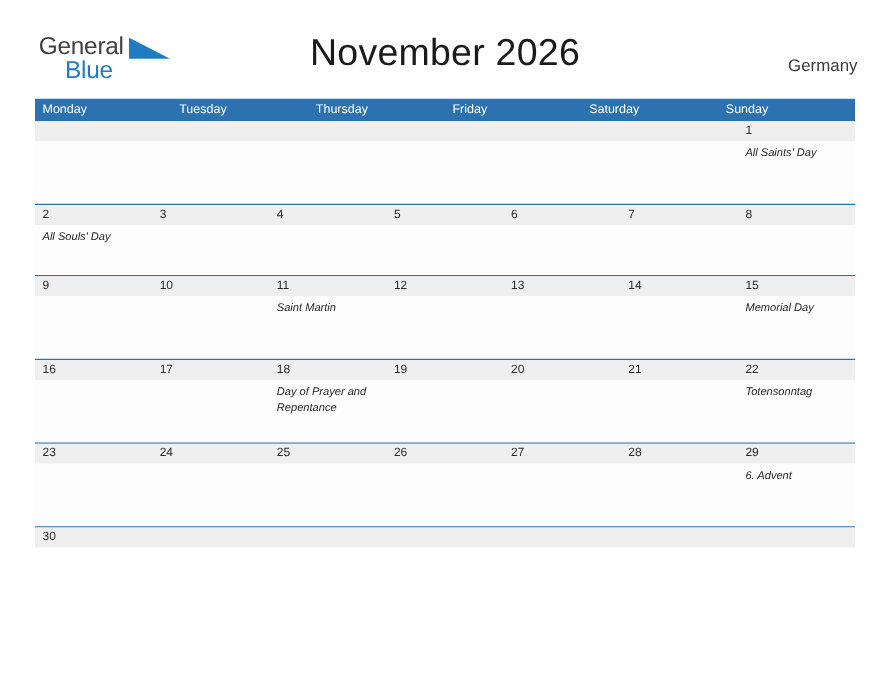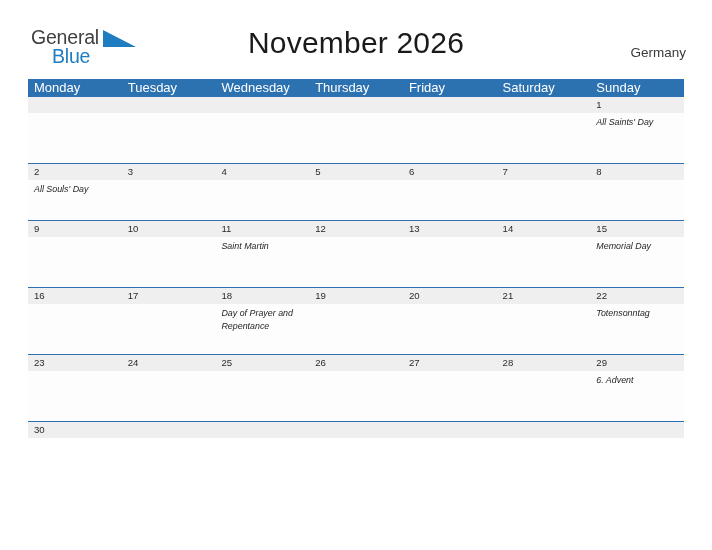--- a/index.html
+++ b/index.html
@@ -91,21 +91,21 @@
   }
 
   .weekday-row {
     display: flex;
     background: #2d72b0;
     height: 17px;
   }
   .weekday {
     flex: 1 1 0;
     color: #ffffff;
-    font-size: 13px;
+    font-size: 10px;
     line-height: 17px;
     padding-left: 6px;
     box-sizing: border-box;
     white-space: nowrap;
   }
 
   .week-row {
     position: relative;
     border-top: 1.4px solid #2d72b0;
   }
@@ -172,21 +172,20 @@
     <div class="month-title">November 2026</div>
 
     <div class="country">Germany</div>
   </div>
 
   <div class="calendar">
 
     <div class="weekday-row">
       <div class="weekday">Monday</div>
       <div class="weekday">Tuesday</div>
-      <div class="weekday">Wednesday</div>
       <div class="weekday">Thursday</div>
       <div class="weekday">Friday</div>
       <div class="weekday">Saturday</div>
       <div class="weekday">Sunday</div>
     </div>
 
     <div class="week-row row-h1">
       <div class="daynum-band">
         <div class="daynum"></div>
         <div class="daynum"></div>

